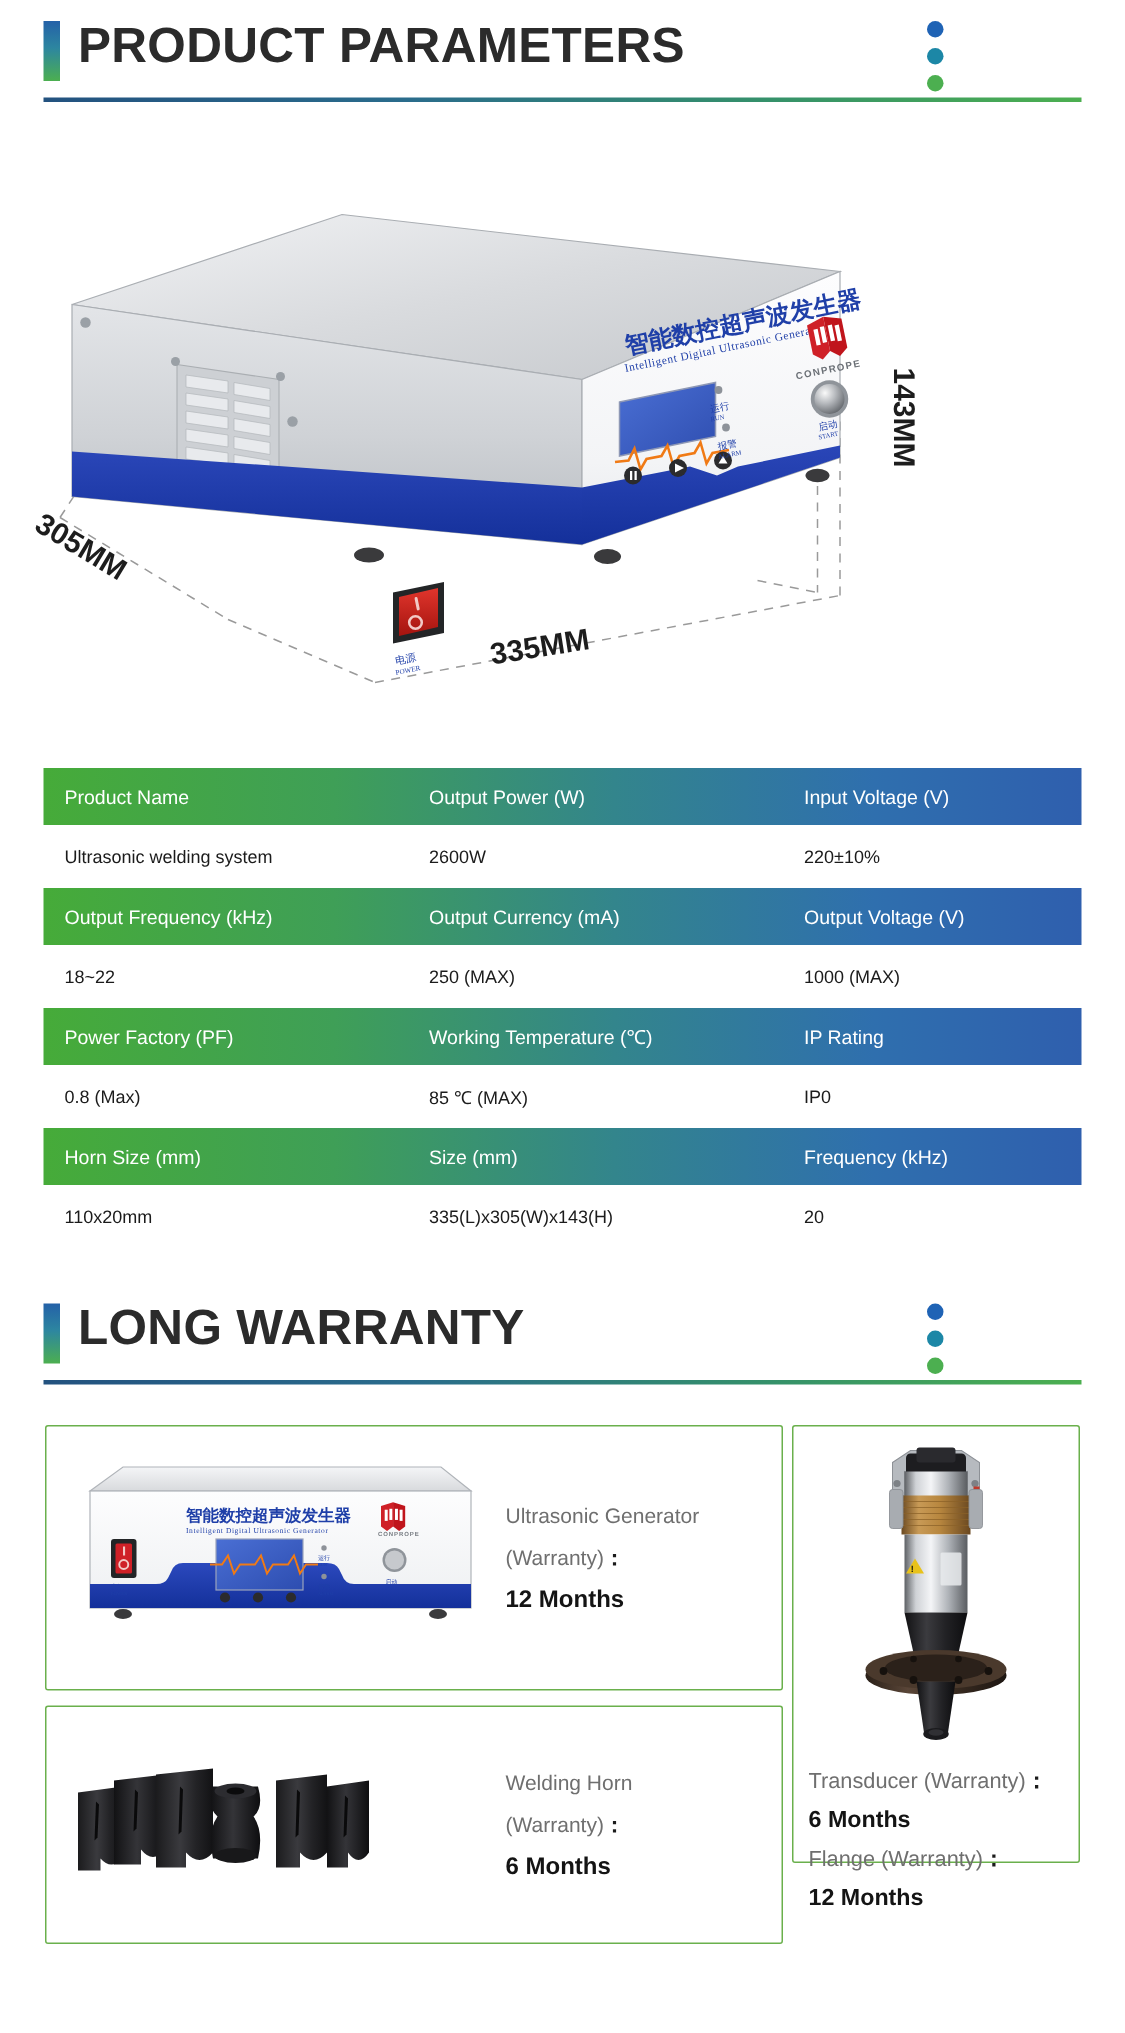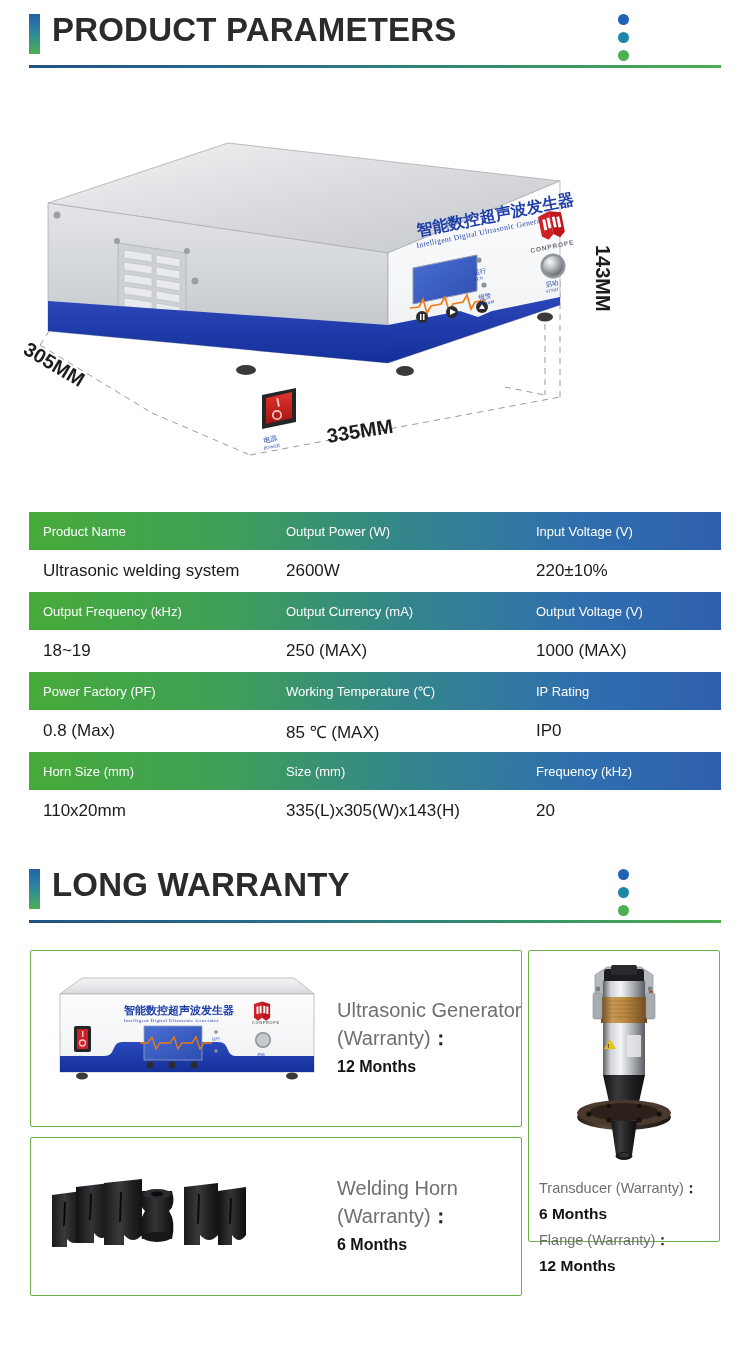--- a/index.html
+++ b/index.html
@@ -38,41 +38,41 @@
   .hero { position:absolute; left:0; top:95px; width:750px; height:380px; }
   .hero svg { display:block; }
   .dim-label { font-family:"Liberation Sans", sans-serif; font-weight:bold; fill:#1d1d1d; }
 
   
   .spec-table { position:absolute; left:29px; width:692px; border-collapse:collapse; table-layout:fixed; }
   .spec-table td { padding:0 0 0 14px; vertical-align:middle; }
   tr.hdr { height:38px; background: linear-gradient(90deg,#46ab39 0%, #3f9f57 28%, #33858c 55%, #2f6fae 80%, #2f5fae 100%); }
   tr.hdr td { color:#ffffff; font-size:13px; font-weight:normal; }
   tr.val { height:42px; background:#ffffff; }
-  tr.val td { color:#1b1b1b; font-size:17px; }
+  tr.val td { color:#1b1b1b; font-size:12px; }
   .col-a { width:243px; }
   .col-b { width:250px; }
   .col-c { width:199px; }
 
   
   .warranty-area { position:absolute; left:0; width:750px; }
   .card {
     position:absolute;
     border:1px solid #6ab04c;
     background:#ffffff;
     border-radius:2px;
   }
   .card-left-1 { left:30px; top:0px;  width:492px; height:177px; }
   .card-left-2 { left:30px; top:187px; width:492px; height:159px; }
   .card-right  { left:528px; top:0px; width:192px; height:292px; }
 
   .card-row { display:flex; height:100%; align-items:center; }
   .card-img { flex:0 0 auto; display:flex; align-items:center; justify-content:center; }
   .card-text { flex:1 1 auto; padding-left:6px; }
-  .lbl { font-size:20px; color:#6f6f6f; line-height:28px; white-space:nowrap; }
+  .lbl { font-size:14px; color:#6f6f6f; line-height:28px; white-space:nowrap; }
   .lbl .colon { color:#1b1b1b; font-weight:bold; }
   .months { font-size:16px; color:#141414; font-weight:bold; line-height:30px; }
 
   .right-inner { display:flex; flex-direction:column; height:100%; padding:6px 8px 8px 8px; }
   .right-img { flex:0 0 auto; display:flex; align-items:center; justify-content:center; height:218px; }
   .right-text { flex:1 1 auto; padding-left:2px; }
   .right-text .lbl { font-size:14.5px; line-height:26px; }
   .right-text .months { font-size:15.5px; line-height:26px; }
 </style>
 </head>
@@ -259,21 +259,21 @@
         <td>Ultrasonic welding system</td>
         <td>2600W</td>
         <td>220±10%</td>
       </tr>
       <tr class="hdr">
         <td>Output Frequency (kHz)</td>
         <td>Output Currency (mA)</td>
         <td>Output Voltage (V)</td>
       </tr>
       <tr class="val">
-        <td>18~19</td>
+        <td>18~22</td>
         <td>250 (MAX)</td>
         <td>1000 (MAX)</td>
       </tr>
       <tr class="hdr">
         <td>Power Factory (PF)</td>
         <td>Working Temperature (℃)</td>
         <td>IP Rating</td>
       </tr>
       <tr class="val">
         <td>0.8 (Max)</td>

